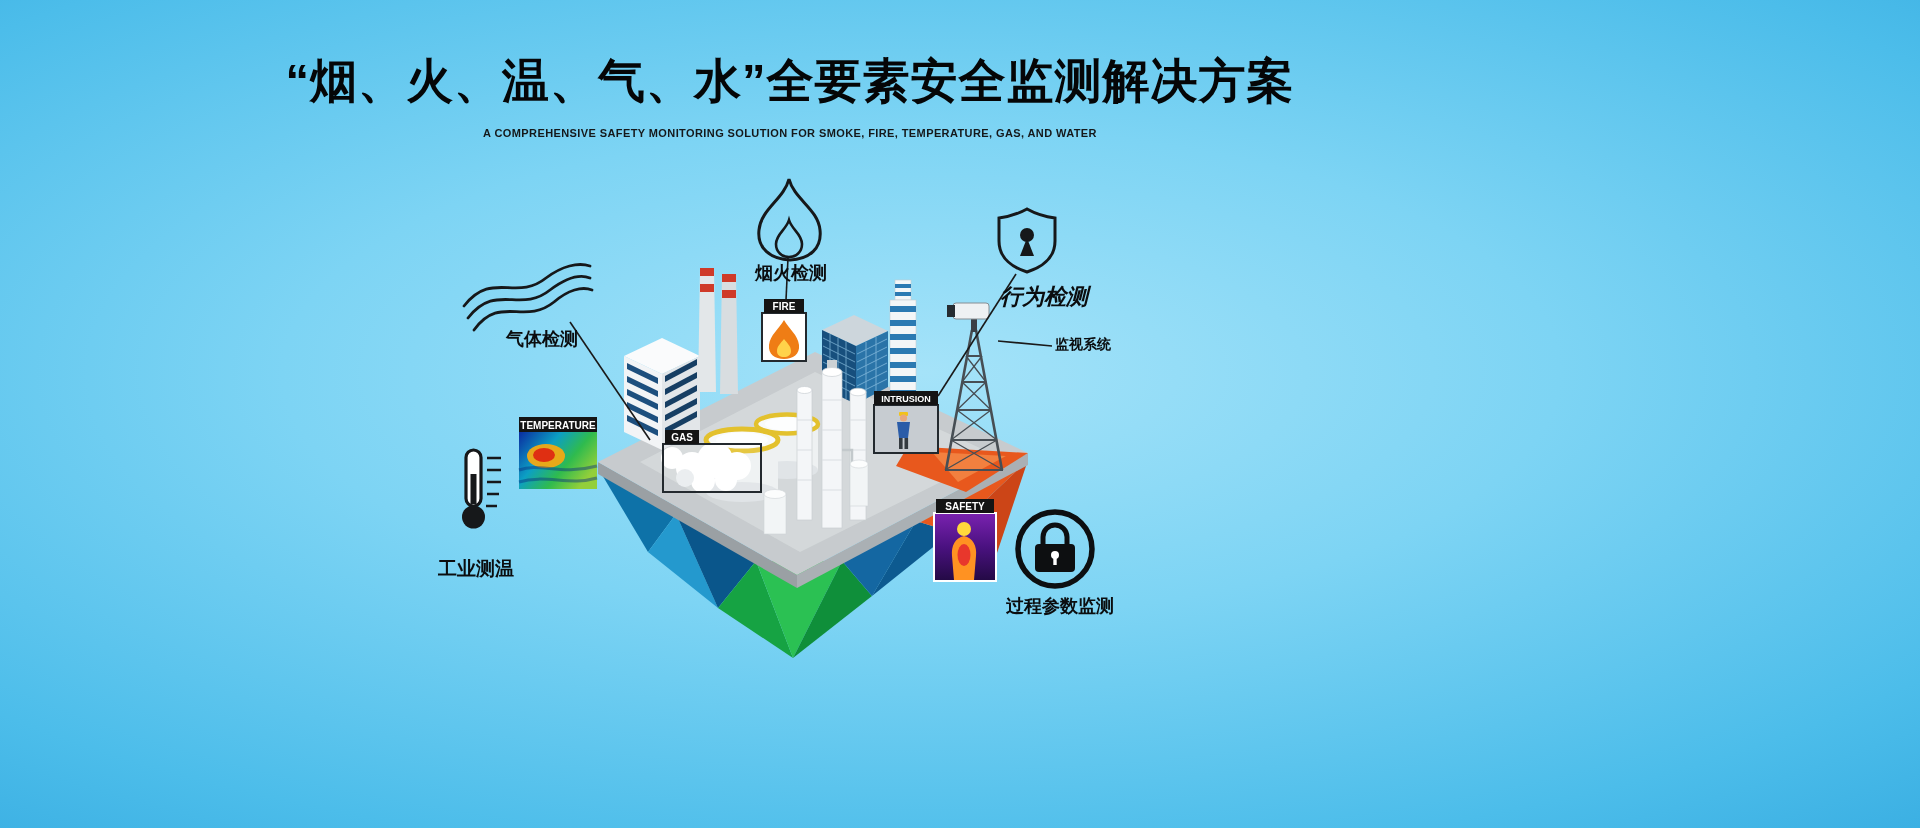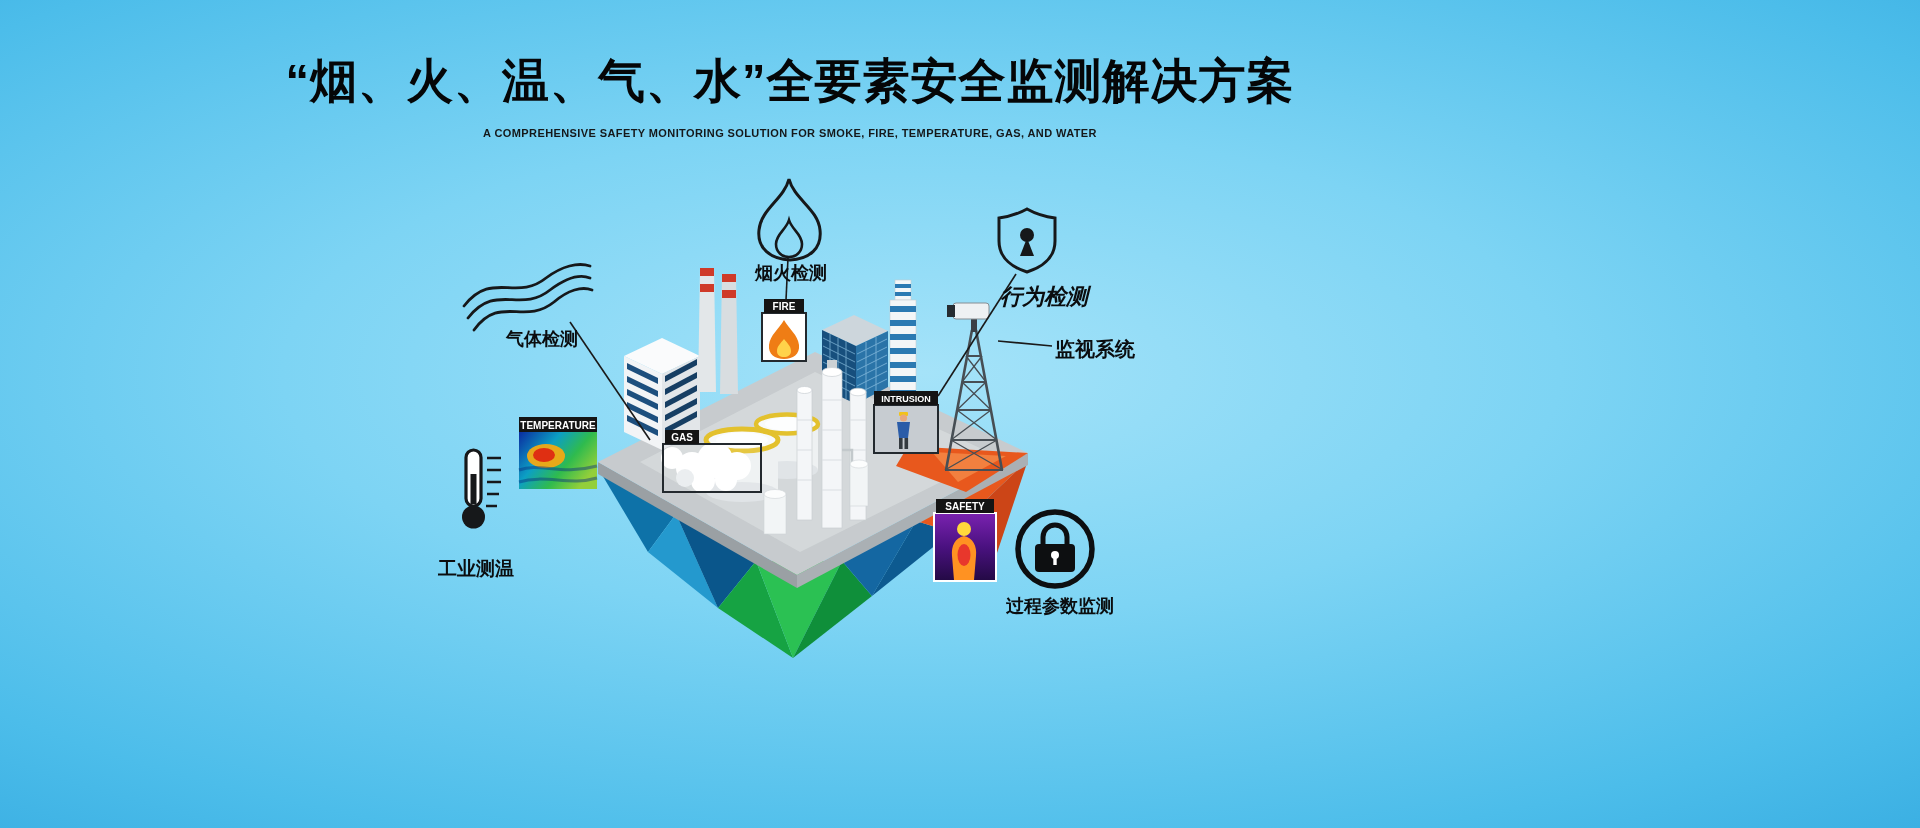--- a/index.html
+++ b/index.html
@@ -13,21 +13,21 @@
     font-size:47px;font-weight:800;color:#050607;letter-spacing:1px;white-space:nowrap;
   }
   .subtitle{
     position:absolute;top:127px;left:790px;transform:translateX(-50%);
     font-size:11px;font-weight:700;color:#15181a;letter-spacing:0.4px;white-space:nowrap;
   }
   .callout{position:absolute;font-weight:700;color:#0b0d0f;white-space:nowrap;}
   .c-gas{left:490px;top:327px;font-size:18px;margin-left:16px;}
   .c-smoke{left:755px;top:261px;font-size:18px;}
   .c-behavior{left:1000px;top:282px;font-size:22px;font-style:italic;}
-  .c-surv{left:1055px;top:336px;font-size:20px;}
+  .c-surv{left:1055px;top:336px;font-size:14px;}
   .c-temp{left:438px;top:556px;font-size:19px;text-align:center;}
   .c-process{left:1006px;top:594px;font-size:18px;text-align:right;}
   svg.scene{position:absolute;inset:0;}
   .tag-text{fill:#ffffff;font-weight:700;font-family:"Liberation Sans","DejaVu Sans",sans-serif;}
 </style>
 </head>
 <body>
 
 <div class="stage">
 

